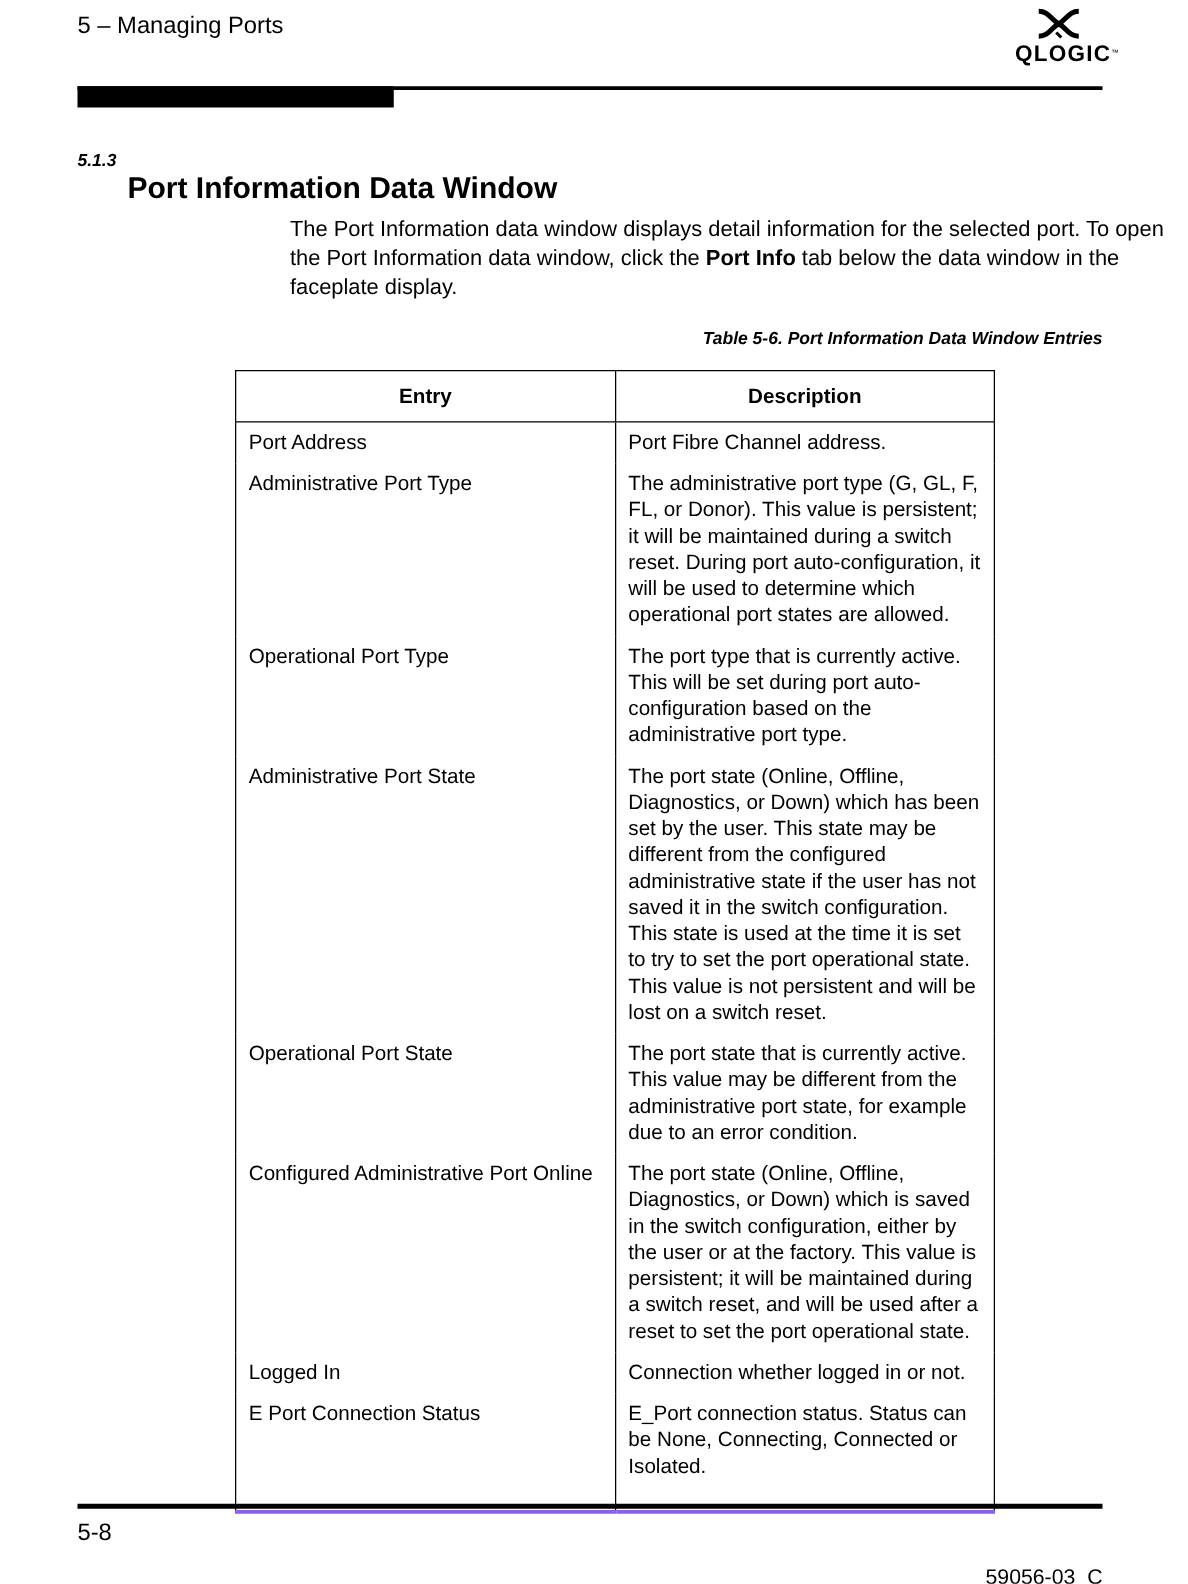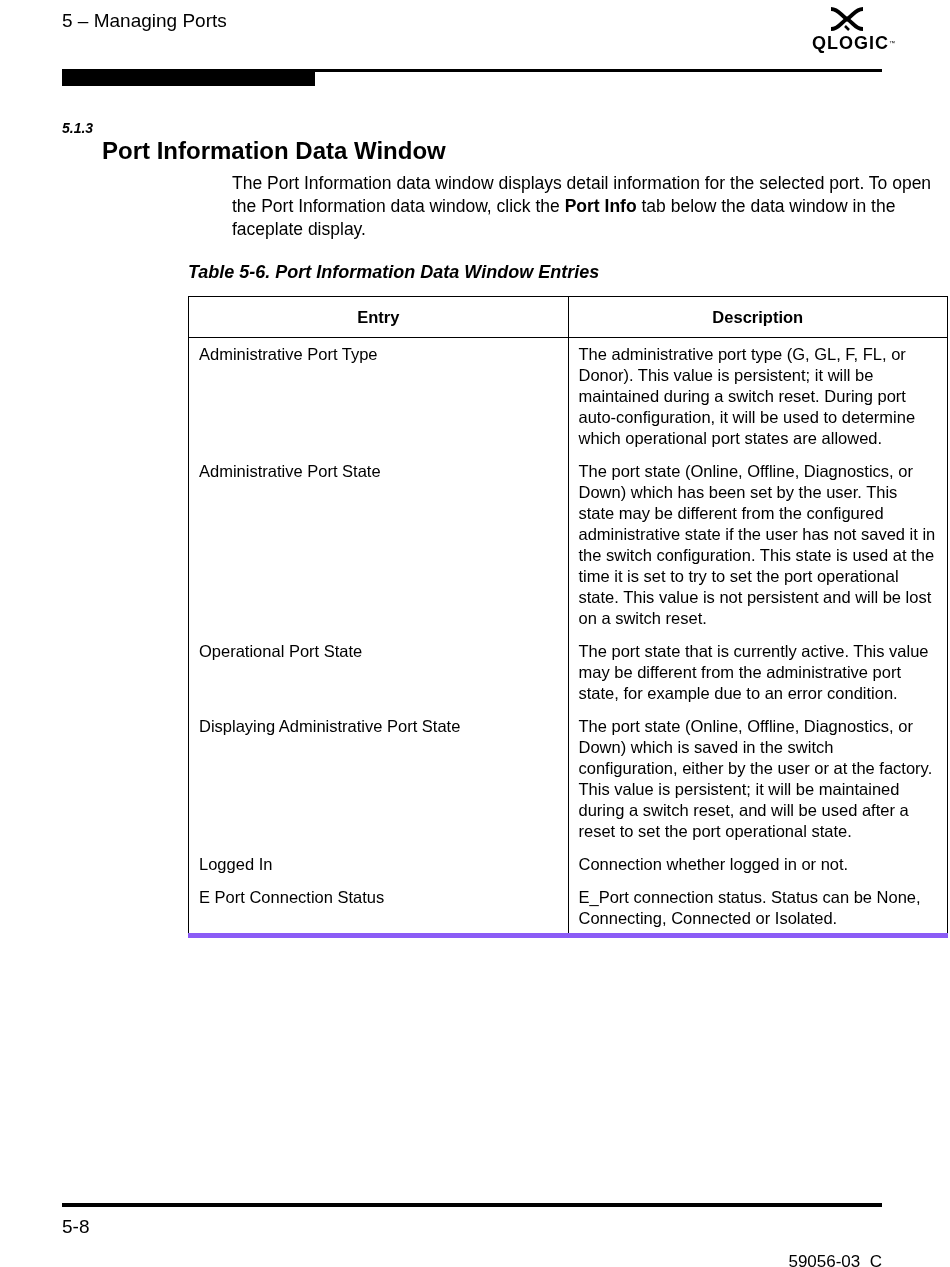--- a/index.html
+++ b/index.html
@@ -11,29 +11,29 @@
     .logo { position: absolute; left: 812px; top: 6px; width: 70px; text-align: center; }
     .logo svg { display: block; margin: 0 auto; }
     .logo-text { font-weight: bold; font-size: 18px; letter-spacing: 1px; line-height: 20px; margin-top: 1px; }
     .logo-text sup { font-size: 6px; vertical-align: top; font-weight: normal; }
     .rule-thin { position: absolute; left: 62px; top: 69px; width: 820px; height: 3px; background: #000; }
     .rule-block { position: absolute; left: 62px; top: 69px; width: 253px; height: 17px; background: #000; }
     .sec-num { position: absolute; left: 62px; top: 120px; font-size: 14px; font-weight: bold; font-style: italic; }
     .sec-title { position: absolute; left: 62px; top: 137px; font-size: 24px; font-weight: bold; margin-left: 40px; }
     .intro { position: absolute; left: 188px; top: 172px; width: 700px; font-size: 17.5px; line-height: 23px; margin-left: 44px; }
     .intro b { font-weight: bold; }
-    .caption { position: absolute; left: 188px; top: 262px; width: 694px; text-align: left;
-      font-size: 18px; font-weight: bold; font-style: italic; }
-    table.entries { position: absolute; left: 188px; top: 296px; width: 760px;
+    .caption { position: absolute; left: 188px; top: 262px; width: 694px; text-align: right;
+      font-size: 14px; font-weight: bold; font-style: italic; }
+    table.entries { position: absolute; left: 188px; top: 296px; width: 608px;
       border-collapse: collapse; font-size: 16.5px; line-height: 21px; }
     table.entries th { font-weight: bold; height: 40px; border: 1px solid #000; border-bottom: 1.5px solid #000; text-align: center; padding: 0; }
     table.entries td { vertical-align: top; padding: 6px 10px 6px 10px; border-left: 1px solid #000; border-right: 1px solid #000; }
     table.entries tr:first-child td { padding-top: 6px; }
     table.entries tr.first-body td { padding-top: 6px; }
-    table.entries tr.last td { border-bottom: 5px solid #8b5cf6; padding-bottom: 4px; }
+    table.entries tr.last td { border-bottom: 3px solid #8b5cf6; padding-bottom: 24px; }
     table.entries col.c1 { width: 347px; }
     table.entries col.c2 { width: 347px; }
     .foot-rule { position: absolute; left: 62px; top: 1203px; width: 820px; height: 4px; background: #000; }
     .foot-left { position: absolute; left: 62px; top: 1216px; font-size: 19px; }
     .foot-right { position: absolute; right: 68px; top: 1216px; font-size: 17px; white-space: pre; margin-top: 36px; }
   </style>
 </head>
 <body>
 
 <div class="hdr-left">
@@ -64,34 +64,42 @@
       <col class="c1">
       <col class="c2">
     </colgroup>
   <thead>
     <tr>
       <th>Entry</th>
       <th>Description</th>
     </tr>
   </thead>
   <tbody>
+    <tr class="first-body">
+      <td>Port Address</td>
+      <td>Port Fibre Channel address.</td>
+    </tr>
     <tr>
       <td>Administrative Port Type</td>
       <td>The administrative port type (G, GL, F, FL, or Donor). This value is persistent; it will be maintained during a switch reset. During port auto-configuration, it will be used to determine which operational port states are allowed.</td>
+    </tr>
+    <tr>
+      <td>Operational Port Type</td>
+      <td>The port type that is currently active. This will be set during port auto-configuration based on the administrative port type.</td>
     </tr>
     <tr>
       <td>Administrative Port State</td>
       <td>The port state (Online, Offline, Diagnostics, or Down) which has been set by the user. This state may be different from the configured administrative state if the user has not saved it in the switch configuration. This state is used at the time it is set to try to set the port operational state. This value is not persistent and will be lost on a switch reset.</td>
     </tr>
     <tr>
       <td>Operational Port State</td>
       <td>The port state that is currently active. This value may be different from the administrative port state, for example due to an error condition.</td>
     </tr>
     <tr>
-      <td>Displaying Administrative Port State</td>
+      <td>Configured Administrative Port Online</td>
       <td>The port state (Online, Offline, Diagnostics, or Down) which is saved in the switch configuration, either by the user or at the factory. This value is persistent; it will be maintained during a switch reset, and will be used after a reset to set the port operational state.</td>
     </tr>
     <tr>
       <td>Logged In</td>
       <td>Connection whether logged in or not.</td>
     </tr>
     <tr class="last">
       <td>E Port Connection Status</td>
       <td>E_Port connection status. Status can be None, Connecting, Connected or Isolated.</td>
     </tr>

